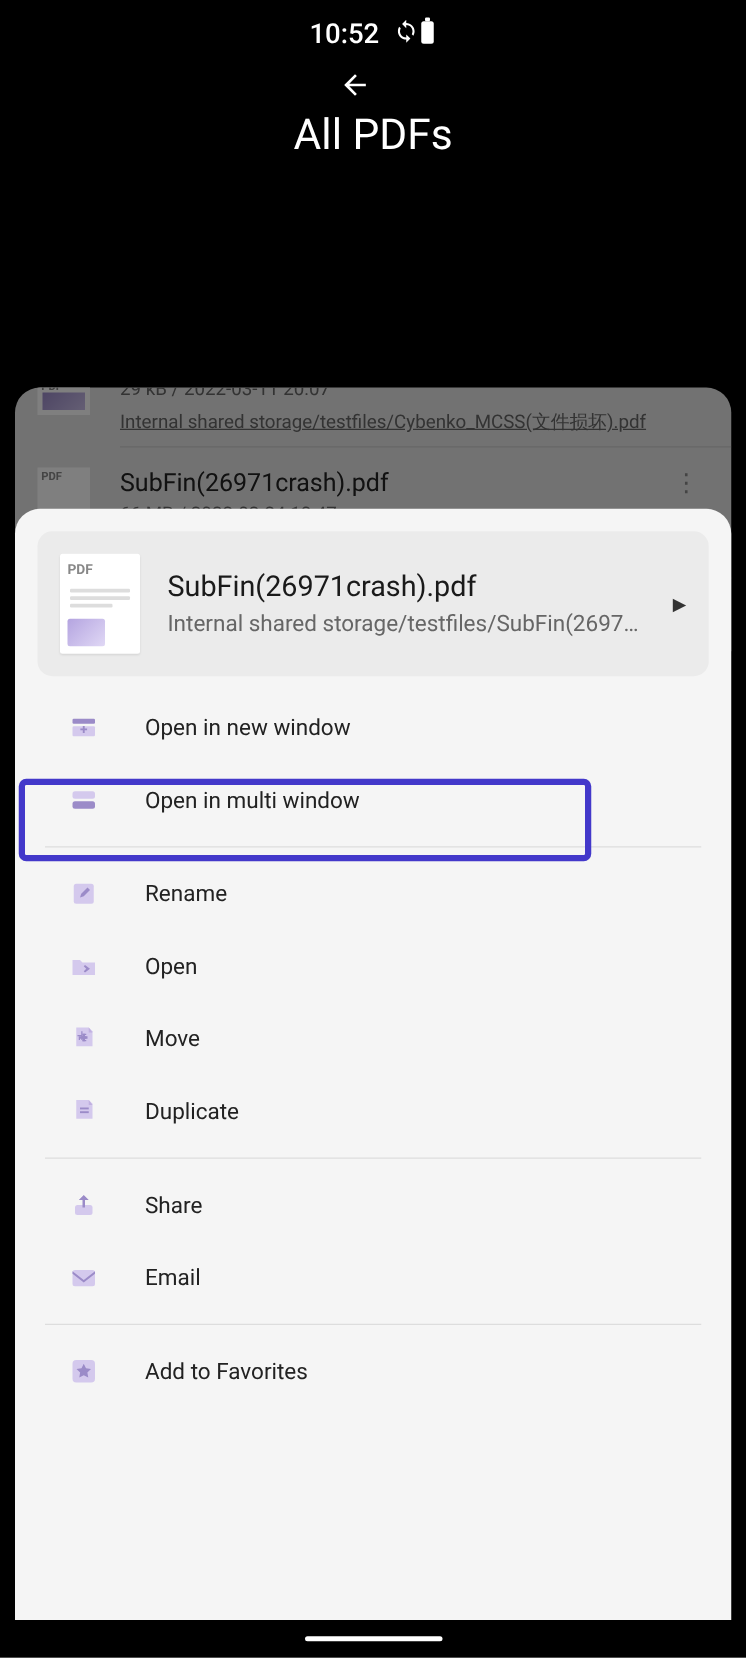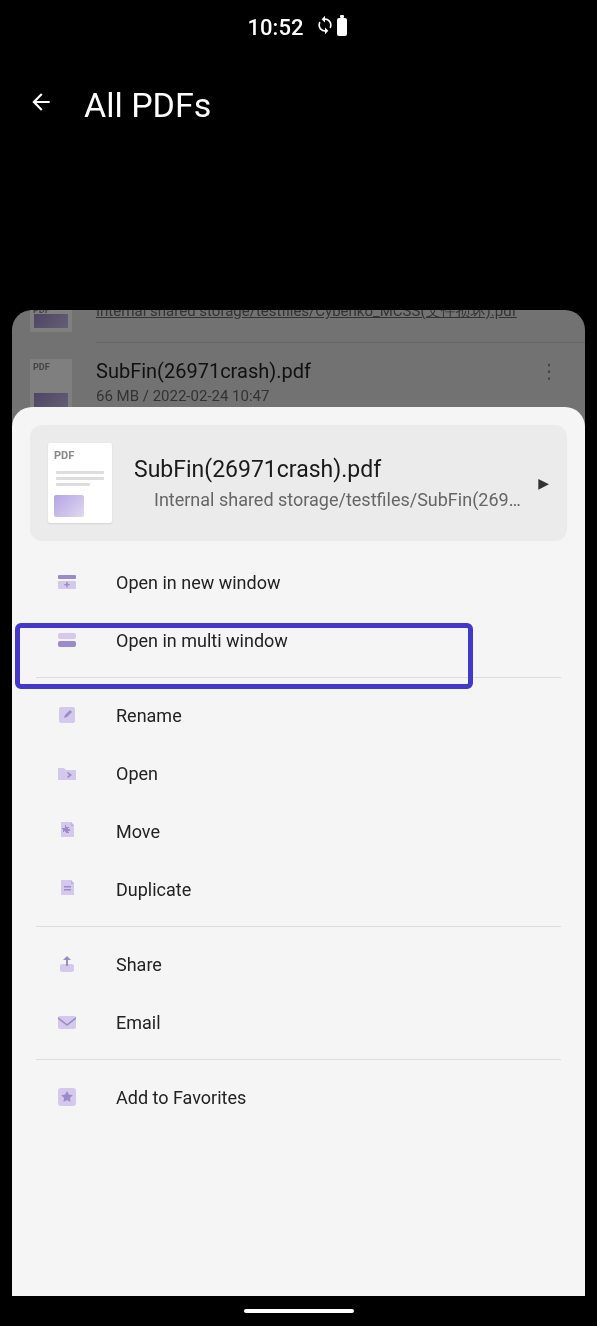--- a/index.html
+++ b/index.html
@@ -3,21 +3,21 @@
   <meta charset="utf-8">
   <style>
     * { margin: 0; padding: 0; box-sizing: border-box; font-family: -apple-system, BlinkMacSystemFont, 'Segoe UI', Roboto, sans-serif; }
     body { width: 597px; height: 1326px; background: #000; position: relative; overflow: hidden; }
     
     .status-bar { height: 55px; display: flex; justify-content: center; align-items: center; padding: 0 28px; color: #fff; }
     .status-time { font-size: 22px; font-weight: 500; }
     .status-sync { margin-left: 12px; font-size: 20px; }
     .status-battery { font-size: 18px; }
     
-    .header { height: 100px; display: flex; align-items: center; padding: 0 28px; }
+    .header { height: 100px; display: flex; align-items: center; padding: 0 28px; flex-direction: column; }
     .back-arrow { color: #fff; font-size: 28px; margin-right: 30px; }
     .header-title { color: #fff; font-size: 34px; font-weight: 400; }
     
     .overlay-dim { position: absolute; top: 155px; left: 0; right: 0; bottom: 0; }
     
     .bg-card { position: absolute; top: 155px; left: 12px; right: 12px; background: #e5e5e5; border-radius: 20px 20px 0 0; padding: 0; overflow: hidden; }
     
     .bg-item { padding: 10px 18px; display: flex; align-items: flex-start; }
     .bg-thumb { width: 42px; height: 52px; background: #fff; margin-right: 24px; position: relative; flex-shrink: 0; }
     .bg-thumb::before { content: "PDF"; position: absolute; top: 3px; left: 3px; font-size: 9px; color: #888; font-weight: bold; }
@@ -34,21 +34,21 @@
     .bottom-sheet { position: absolute; top: 407px; left: 12px; right: 12px; bottom: 30px; background: #f5f5f5; border-radius: 20px 20px 0 0; overflow: hidden; }
     
     .sheet-header { background: #ebebeb; margin: 18px 18px 0 18px; border-radius: 12px; padding: 18px; display: flex; align-items: center; }
     .sheet-thumb { width: 64px; height: 80px; background: #fff; margin-right: 22px; flex-shrink: 0; border-radius: 2px; box-shadow: 0 1px 2px rgba(0,0,0,0.1); position: relative; }
     .sheet-thumb::before { content: "PDF"; position: absolute; top: 6px; left: 6px; font-size: 11px; color: #888; font-weight: bold; }
     .sheet-thumb-lines { position: absolute; top: 28px; left: 8px; right: 8px; }
     .sheet-thumb-lines span { display: block; height: 3px; background: #ddd; margin-bottom: 3px; border-radius: 1px; }
     .sheet-thumb-img { position: absolute; bottom: 6px; left: 6px; width: 30px; height: 22px; background: linear-gradient(135deg, #b4a4e0, #e0d8f5); border-radius: 2px; }
     .sheet-header-text { flex: 1; overflow: hidden; }
     .sheet-file-title { font-size: 23px; color: #1a1a1a; margin-bottom: 6px; }
-    .sheet-file-path { font-size: 18px; color: #666; white-space: nowrap; overflow: hidden; text-overflow: ellipsis; margin-left: 20px; }
+    .sheet-file-path { font-size: 18px; color: #666; white-space: nowrap; overflow: hidden; text-overflow: ellipsis; }
     .sheet-expand { color: #333; font-size: 14px; margin-left: 10px; }
     
     .menu { padding-top: 4px; }
     .menu-section { padding: 8px 0; }
     .menu-divider { height: 1px; background: #ddd; margin: 0 24px; }
     
     .menu-item { display: flex; align-items: center; padding: 16px 24px 16px 42px; cursor: pointer; }
     .menu-icon { width: 26px; height: 26px; margin-right: 36px; display: flex; align-items: center; justify-content: center; flex-shrink: 0; }
     .menu-icon svg { width: 24px; height: 24px; }
     .menu-label { font-size: 18px; color: #222; }
@@ -88,20 +88,21 @@
       </svg>
   </span>
   <span class="header-title">All PDFs</span>
 </div>
 
 <div class="overlay-dim">
   <div class="bg-card">
     <div class="bg-item">
       <div class="bg-thumb" style="height:30px;margin-top:-18px"></div>
       <div class="bg-info" style="margin-top:-18px">
+        <div class="bg-meta">29 kB / 2022-03-11 20:07</div>
         <div class="bg-path">Internal shared storage/testfiles/Cybenko_MCSS(文件损坏).pdf</div>
       </div>
     </div>
     <div class="bg-divider"></div>
     <div class="bg-item" style="padding:16px 18px">
       <div class="bg-thumb"></div>
       <div class="bg-info">
         <div class="bg-title">SubFin(26971crash).pdf</div>
         <div class="bg-meta">66 MB / 2022-02-24 10:47</div>
         <div class="bg-path">Internal shared storage/testfiles/SubFin(26971crash).pdf</div>

